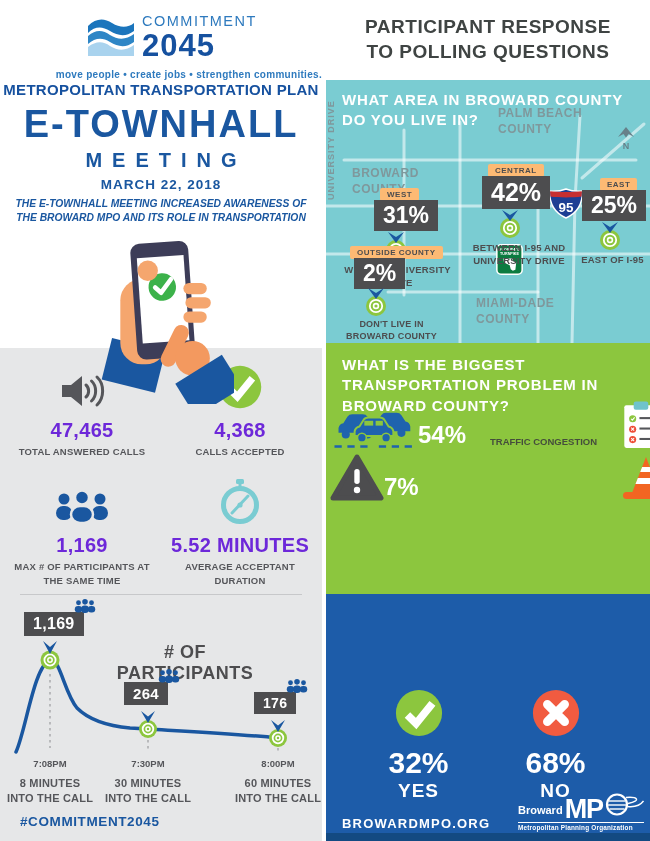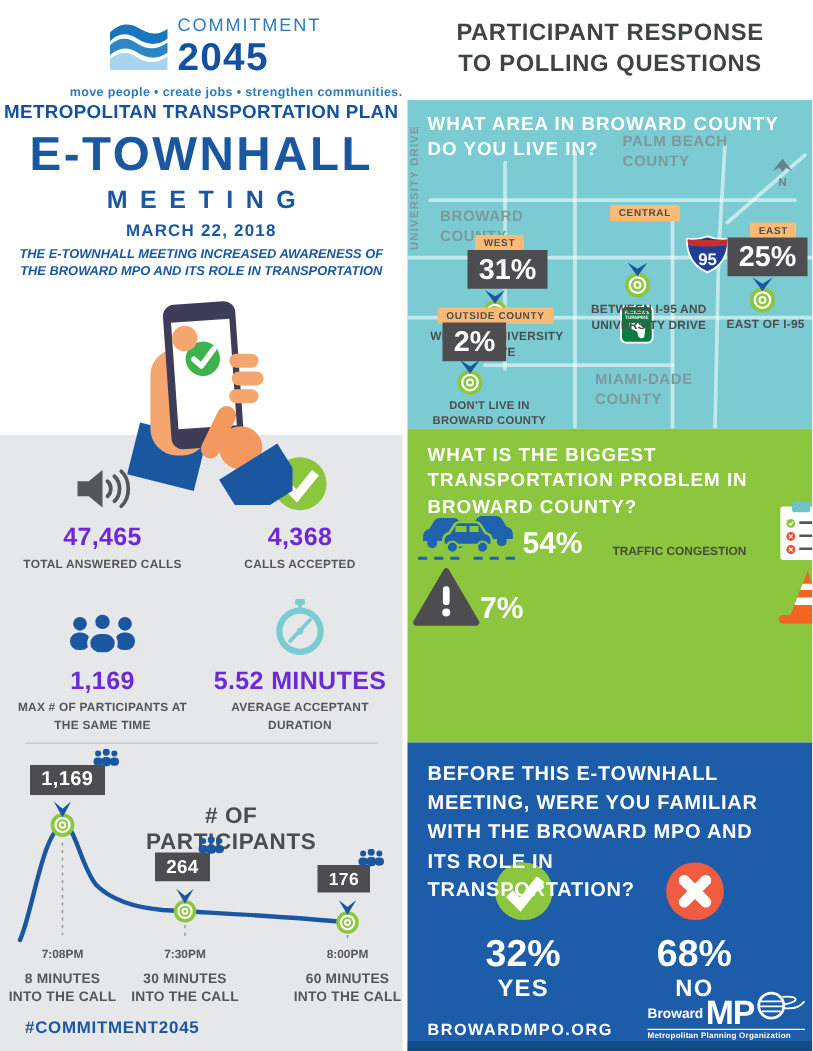--- a/index.html
+++ b/index.html
@@ -316,20 +316,21 @@
         <svg width="24" height="30" viewBox="0 0 24 30">
             <circle cx="12" cy="18" r="10" fill="#8cc63e"></circle>
             <circle cx="12" cy="18" r="6.2" stroke="#fff" stroke-width="1.8" fill="none"></circle>
             <circle cx="12" cy="18" r="2.4" stroke="#fff" stroke-width="1.6" fill="none"></circle>
             <path d="M4 0 L12 11 L20 0 L12 5 Z" fill="#1a57a0"></path>
           </svg>
       </span>
       <div class="maplbl" style="left:14px;top:184px;width:115px;">WEST OF UNIVERSITY DRIVE</div>
 
       <div class="tag" style="left:162px;top:84px;">CENTRAL</div>
+      <div class="pctbox" style="left:156px;top:96px;font-size:25px;">42%</div>
       <span class="pin" style="left:172px;top:130px;">
         <svg width="24" height="30" viewBox="0 0 24 30">
             <circle cx="12" cy="18" r="10" fill="#8cc63e"></circle>
             <circle cx="12" cy="18" r="6.2" stroke="#fff" stroke-width="1.8" fill="none"></circle>
             <circle cx="12" cy="18" r="2.4" stroke="#fff" stroke-width="1.6" fill="none"></circle>
             <path d="M4 0 L12 11 L20 0 L12 5 Z" fill="#1a57a0"></path>
           </svg>
       </span>
       <div class="maplbl" style="left:128px;top:162px;width:130px;">BETWEEN I-95 AND UNIVERSITY DRIVE</div>
 
@@ -438,21 +439,20 @@
               <rect x="2" y="37" width="46" height="7" rx="3.5" fill="#f26522"></rect>
             </svg>
           </div>
           <div class="prob-pct">4%</div>
 
         </div>
       </div>
     </div>
 
     <div class="r blue-sec">
-      <div class="r sec-question blue-q">BEFORE THIS E-TOWNHALL MEETING, WERE YOU FAMILIAR WITH THE BROWARD MPO AND ITS ROLE IN TRANSPORTATION?</div>
 
       <div class="vote" style="left:35px;top:94px;">
         <span>
           <svg width="50" height="50" viewBox="0 0 52 52">
             <circle cx="26" cy="26" r="24" fill="#8cc63e"></circle>
             <path d="M14 28 l9 9 L40 16" stroke="#ffffff" stroke-width="8" fill="none"></path>
           </svg>
         </span>
         <div class="vote-pct">32%</div>
         <div class="vote-label">YES</div>

